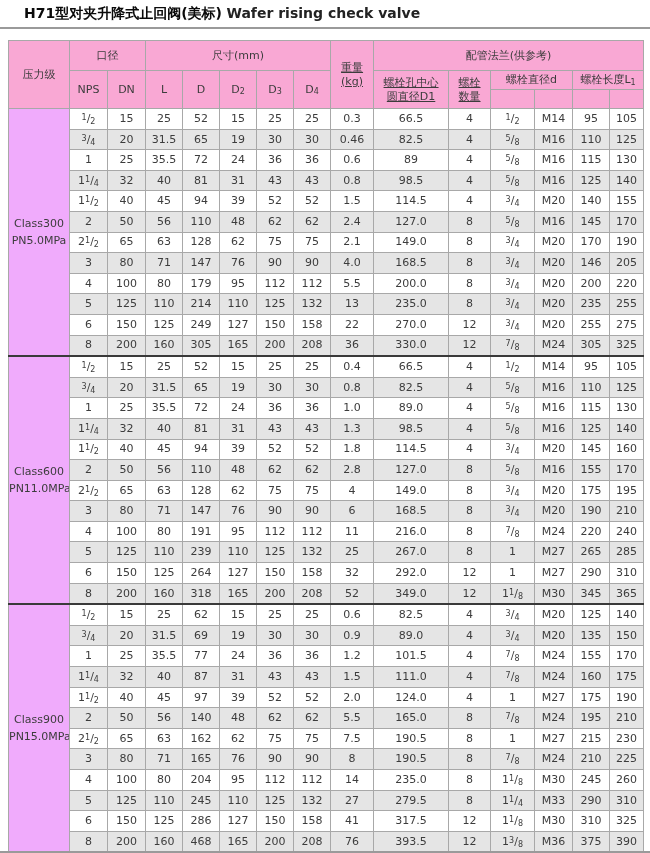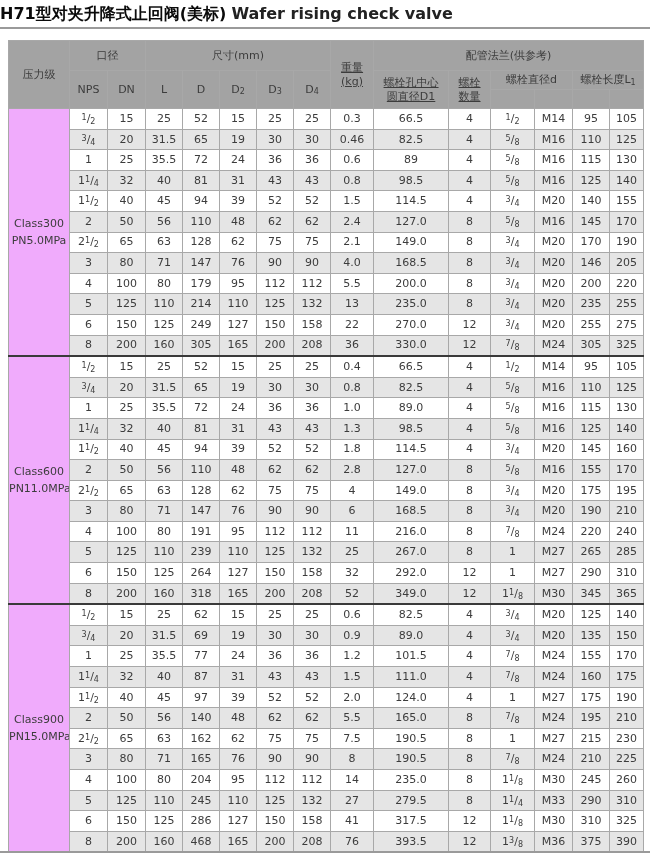--- a/index.html
+++ b/index.html
@@ -1,34 +1,34 @@
 <!DOCTYPE html>
 <html><head>
 <meta charset="utf-8">
 <style>
   html,body{margin:0;padding:0;}
   body{
     width:650px;height:853px;background:#ffffff;
     font-family:"DejaVu Sans","Liberation Sans",sans-serif;
     color:#3c3c3c;overflow:hidden;
   }
-  .title{padding:5px 0 0 0;font-size:16px;line-height:17px;white-space:nowrap;}
+  .title{padding:5px 0 0 24px;font-size:14px;line-height:17px;white-space:nowrap;}
   .title .cn{font-weight:bold;color:#0a0a0a;}
   .title .en{font-weight:bold;color:#222222;}
   .title-rule{border:none;border-top:2px solid #9a9a9a;margin:5px 0 0 0;}
   table{
     border-collapse:collapse;table-layout:fixed;
     width:635px;margin:11px 0 0 8px;
   }
   th,td{
     border:1px solid #a8a8a8;text-align:center;vertical-align:middle;
     font-size:11px;padding:0;line-height:1.25;color:#3c3c3c;
     overflow:hidden;
   }
-  thead th{background:#a3a3a3;font-weight:normal;}
+  thead th{background:#f9a8d4;font-weight:normal;}
   tr.hA th{height:29px;}
   tr.hB th{height:18px;}
   tr.hC th{height:18px;padding-left:44px;}
   tbody td{height:19.6px;background:#ffffff;}
   tbody tr.stripe td{background:#e5e5e5;}
   tbody td.class-cell{background:#f0abfc;line-height:1.55;}
   tbody.block + tbody.block{border-top:2px solid #3a3a3a;}
   .l{display:block;line-height:1.2;text-decoration:underline;}
   sup{font-size:8px;position:relative;top:-2px;vertical-align:baseline;}
   sub{font-size:8px;position:relative;top:2px;vertical-align:baseline;}

